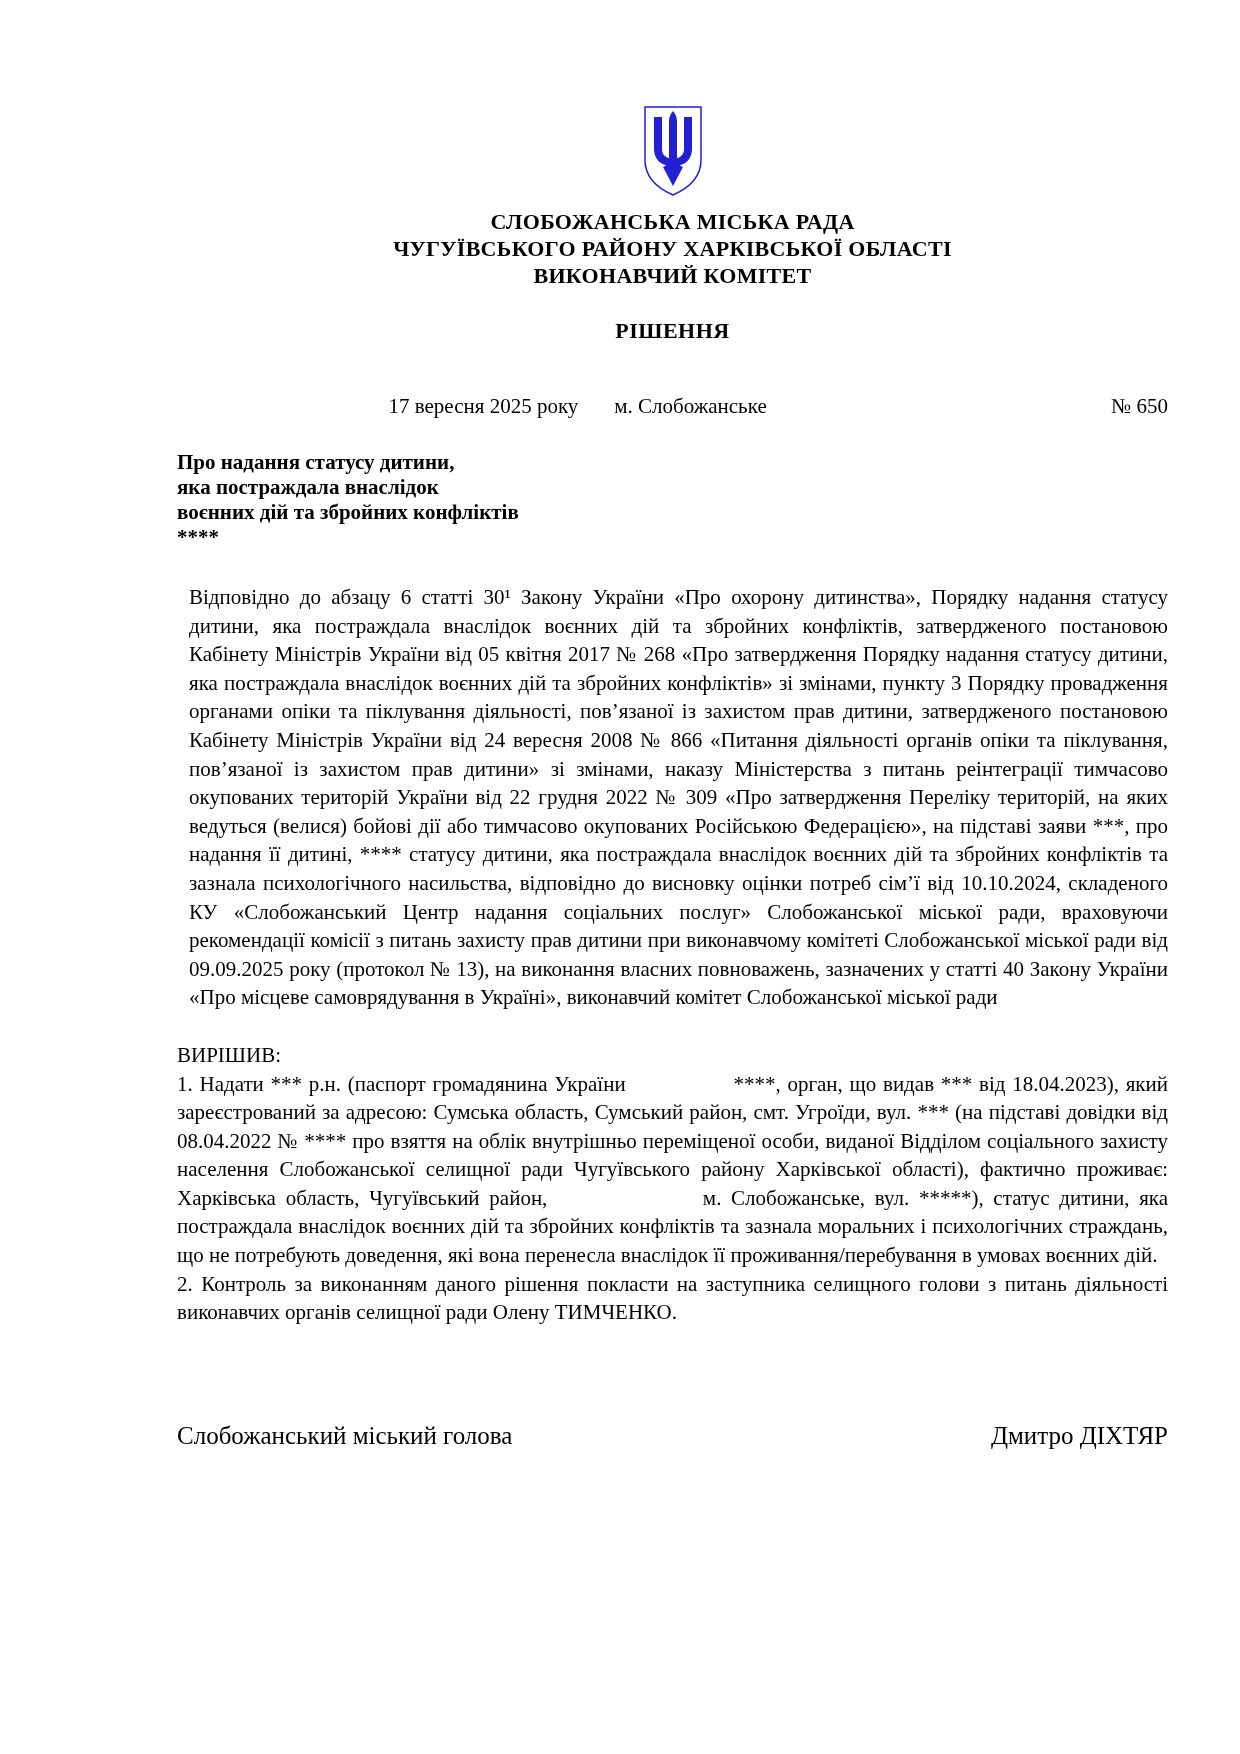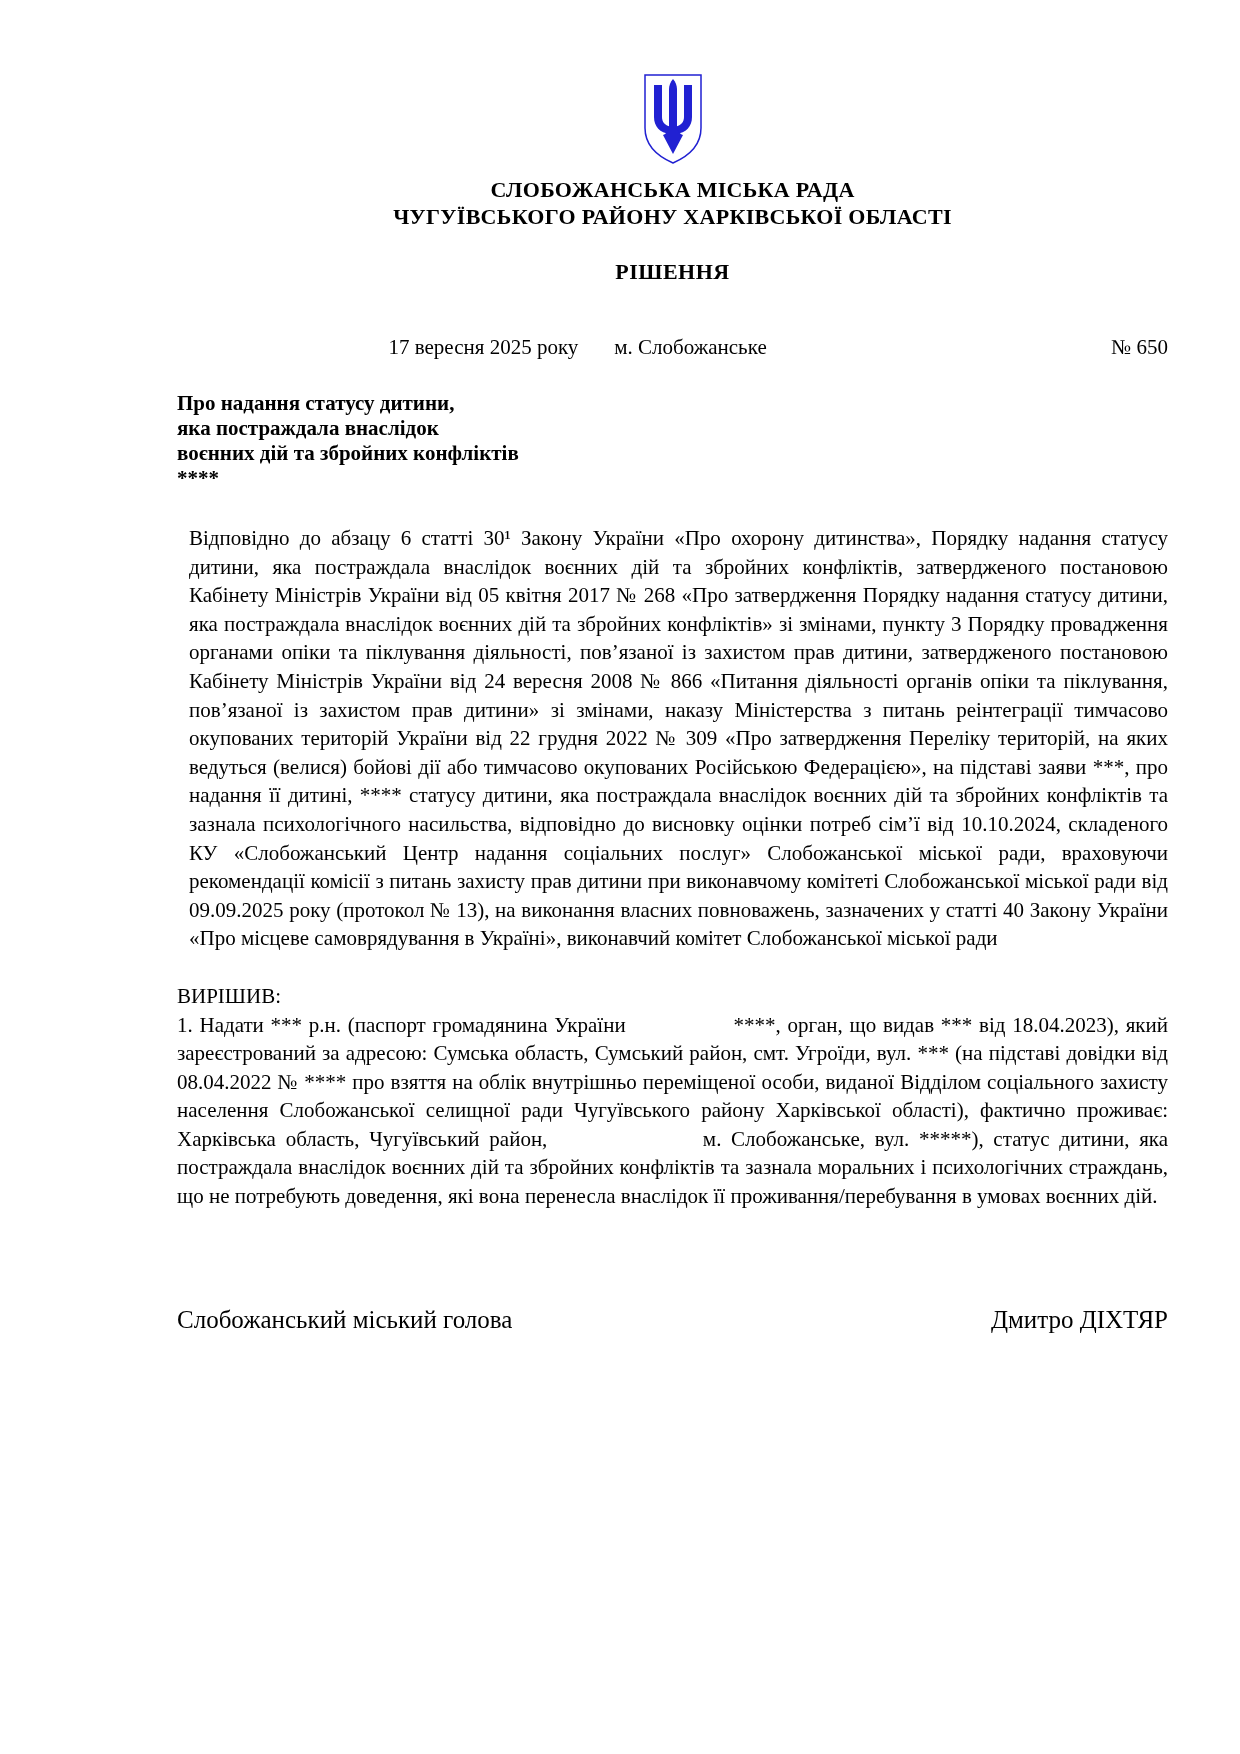--- a/index.html
+++ b/index.html
@@ -6,21 +6,21 @@
     margin: 0;
     padding: 0;
     background: #ffffff;
   }
   .page {
     position: relative;
     width: 1240px;
     height: 1754px;
     background: #ffffff;
     box-sizing: border-box;
-    padding: 72px 72px 0 177px;
+    padding: 104px 72px 0 177px;
     font-family: "Liberation Serif", "DejaVu Serif", serif;
     color: #000000;
     overflow: hidden;
   }
   .emblem {
     width: 64px;
     height: 94px;
     margin: 0 auto 10px auto;
   }
   .emblem svg { display: block; width: 64px; height: 94px; }
@@ -94,39 +94,41 @@
         <path d="M13 13 L21 13 L21 45 C21 50 24 53.5 29 54.5 L29 62 C19 61 13 54.5 13 45 Z" fill="#2121d2"></path>
         <path d="M51 13 L43 13 L43 45 C43 50 40 53.5 35 54.5 L35 62 C45 61 51 54.5 51 45 Z" fill="#2121d2"></path>
         <path d="M28 54 L36 54 C36 59 38.5 61.5 42 63 L32 82 L22 63 C25.5 61.5 28 59 28 54 Z" fill="#2121d2"></path>
       </g>
     </svg>
   </div>
 
   <div class="org-header">
     <div>СЛОБОЖАНСЬКА МІСЬКА РАДА</div>
     <div>ЧУГУЇВСЬКОГО РАЙОНУ ХАРКІВСЬКОЇ ОБЛАСТІ</div>
+    <div>ВИКОНАВЧИЙ КОМІТЕТ</div>
   </div>
 
   <div class="doc-type">РІШЕННЯ</div>
 
   <div class="meta-row">
     <span class="m-left">17 вересня 2025 року</span>
     <span class="m-center">м. Слобожанське</span>
     <span class="m-right">№ 650</span>
   </div>
 
   <div class="subject">Про надання статусу дитини,
 яка постраждала внаслідок
 воєнних дій та збройних конфліктів
 ****</div>
 
   <p class="preamble">Відповідно до абзацу 6 статті 30¹ Закону України «Про охорону дитинства», Порядку надання статусу дитини, яка постраждала внаслідок воєнних дій та збройних конфліктів, затвердженого постановою Кабінету Міністрів України від 05 квітня 2017 № 268 «Про затвердження Порядку надання статусу дитини, яка постраждала внаслідок воєнних дій та збройних конфліктів» зі змінами, пункту 3 Порядку провадження органами опіки та піклування діяльності, пов’язаної із захистом прав дитини, затвердженого постановою Кабінету Міністрів України від 24 вересня 2008 № 866 «Питання діяльності органів опіки та піклування, пов’язаної із захистом прав дитини» зі змінами, наказу Міністерства з питань реінтеграції тимчасово окупованих територій України від 22 грудня 2022 № 309 «Про затвердження Переліку територій, на яких ведуться (велися) бойові дії або тимчасово окупованих Російською Федерацією», на підставі заяви ***, про надання її дитині, **** статусу дитини, яка постраждала внаслідок воєнних дій та збройних конфліктів та зазнала психологічного насильства, відповідно до висновку оцінки потреб сім’ї від 10.10.2024, складеного КУ «Слобожанський Центр надання соціальних послуг» Слобожанської міської ради, враховуючи рекомендації комісії з питань захисту прав дитини при виконавчому комітеті Слобожанської міської ради від 09.09.2025 року (протокол № 13), на виконання власних повноважень, зазначених у статті 40 Закону України «Про місцеве самоврядування в Україні», виконавчий комітет Слобожанської міської ради</p>
 
   <p class="resolved">ВИРІШИВ:</p>
 
   <p class="item">1. Надати *** р.н. (паспорт громадянина України                ****, орган, що видав *** від 18.04.2023), який зареєстрований за адресою: Сумська область, Сумський район, смт. Угроїди, вул. *** (на підставі довідки від  08.04.2022 № **** про взяття на облік внутрішньо переміщеної особи, виданої Відділом соціального захисту населення Слобожанської селищної ради Чугуївського району Харківської області), фактично проживає: Харківська область, Чугуївський район,                м. Слобожанське, вул. *****), статус дитини, яка постраждала внаслідок воєнних дій та збройних конфліктів та зазнала моральних і психологічних страждань, що не потребують доведення, які вона перенесла внаслідок її проживання/перебування в умовах воєнних дій.</p>
+  <p class="item">2. Контроль за виконанням даного рішення покласти на заступника селищного голови з питань діяльності виконавчих органів селищної ради Олену ТИМЧЕНКО.</p>
 
   <div class="sig-row">
     <span>Слобожанський міський голова</span>
     <span>Дмитро ДІХТЯР</span>
   </div>
 
 </div>
 
 </body></html>

